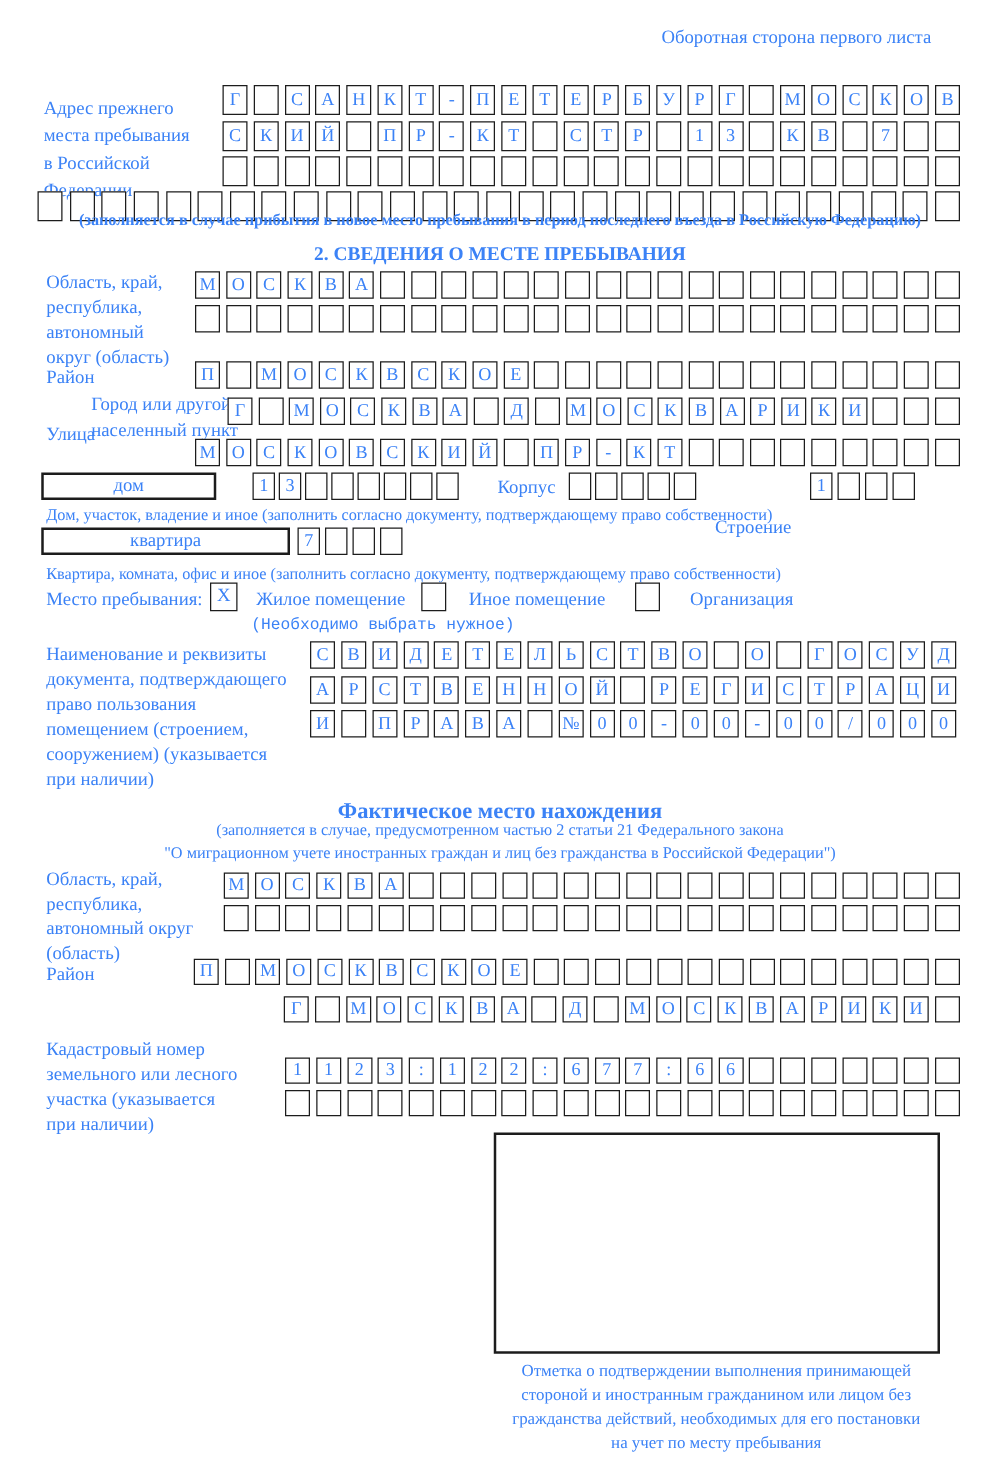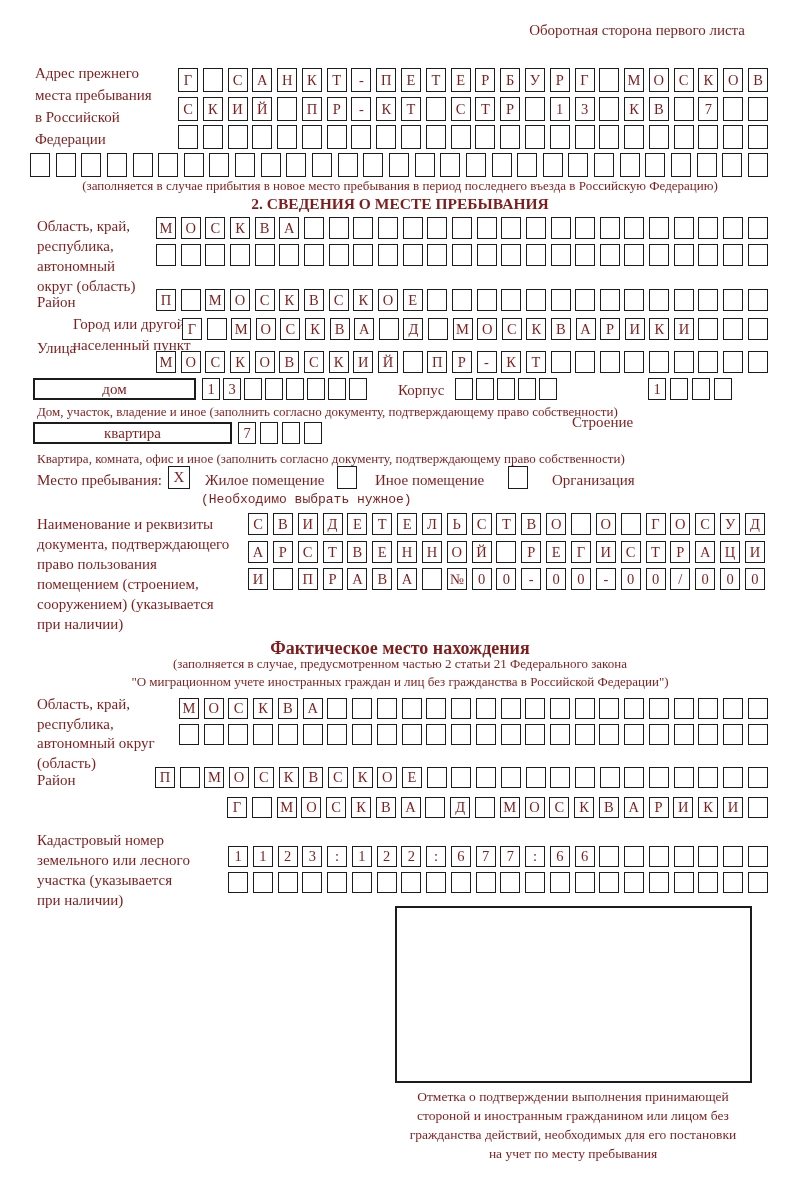--- a/index.html
+++ b/index.html
@@ -1,18 +1,18 @@
 <!DOCTYPE html>
 <html><head>
 <meta charset="utf-8">
 <style>
   html,body{margin:0;padding:0;background:#fff;}
   .page{
     position:relative;width:800px;height:1180px;background:#ffffff;
-    font-family:"Liberation Serif","DejaVu Serif",serif;color:#7f1d1d;
+    font-family:"Liberation Serif","DejaVu Serif",serif;color:#3b82f6;
     overflow:hidden;
   }
   .lbl{position:absolute;font-size:15px;line-height:20px;white-space:nowrap;}
   .caption{position:absolute;font-size:13px;white-space:nowrap;}
   .center{left:0;width:800px;text-align:center;}
   .title{position:absolute;font-weight:bold;font-size:15.5px;}
   .cellrow{
     position:absolute;display:flex;justify-content:space-between;
   }
   .cell{
@@ -32,21 +32,21 @@
   .stampbox{position:absolute;box-sizing:border-box;border:2px solid #1c1c1c;background:#fff;}
   .stampcap{position:absolute;font-size:13.5px;line-height:19px;text-align:center;}
 </style>
 </head>
 <body>
 
 <div class="page">
 
   <div class="lbl" style="right:55px;top:20px;">Оборотная сторона первого листа</div>
 
-  <div class="lbl" style="left:35px;top:62px;line-height:22px;">
+  <div class="lbl" style="left:35px;top:76px;line-height:22px;">
       <div>Адрес прежнего</div>
       <div>места пребывания</div>
       <div>в Российской</div>
       <div>Федерации</div>
     </div>
   <div class="cellrow" style="left:178px;top:68px;width:590px;--bh:24px;">
       <span class="cell">Г</span>
       <span class="cell"></span>
       <span class="cell">С</span>
       <span class="cell">А</span>
@@ -147,21 +147,21 @@
       <span class="cell"></span>
       <span class="cell"></span>
       <span class="cell"></span>
       <span class="cell"></span>
       <span class="cell"></span>
       <span class="cell"></span>
       <span class="cell"></span>
       <span class="cell"></span>
       <span class="cell"></span>
     </div>
-  <div class="caption center" style="top:178px;">(заполняется в случае прибытия в новое место пребывания в период последнего въезда в Российскую Федерацию)</div>
+  <div class="caption center" style="top:168px;font-weight:bold;">(заполняется в случае прибытия в новое место пребывания в период последнего въезда в Российскую Федерацию)</div>
 
   <div class="title center" style="top:195px;">2. СВЕДЕНИЯ О МЕСТЕ ПРЕБЫВАНИЯ</div>
 
   <div class="lbl" style="left:37px;top:216px;">
       <div>Область, край,</div>
       <div>республика,</div>
       <div>автономный</div>
       <div>округ (область)</div>
     </div>
   <div class="cellrow" style="left:156px;top:217px;width:612px;--bh:22px;">
@@ -301,21 +301,21 @@
       <span class="cell"></span>
       <span class="cell"></span>
       <span class="cell"></span>
       <span class="cell"></span>
       <span class="cell"></span>
       <span class="cell"></span>
       <span class="cell"></span>
       <span class="cell"></span>
     </div>
 
-  <div class="widebox" style="left:33px;top:378px;width:163px;height:22px;">
+  <div class="widebox" style="left:33px;top:378px;width:140px;height:22px;">
     <span>дом</span>
   </div>
   <div class="cellrow" style="left:202px;top:378px;width:165px;--bw:18px;--bh:22px;">
       <span class="cell">1</span>
       <span class="cell">3</span>
       <span class="cell"></span>
       <span class="cell"></span>
       <span class="cell"></span>
       <span class="cell"></span>
       <span class="cell"></span>

